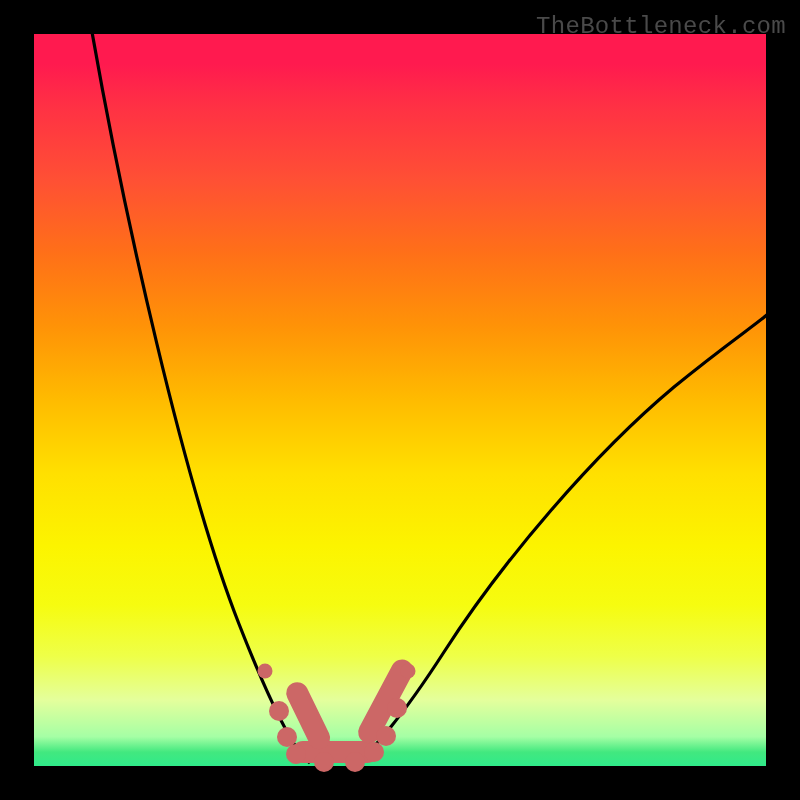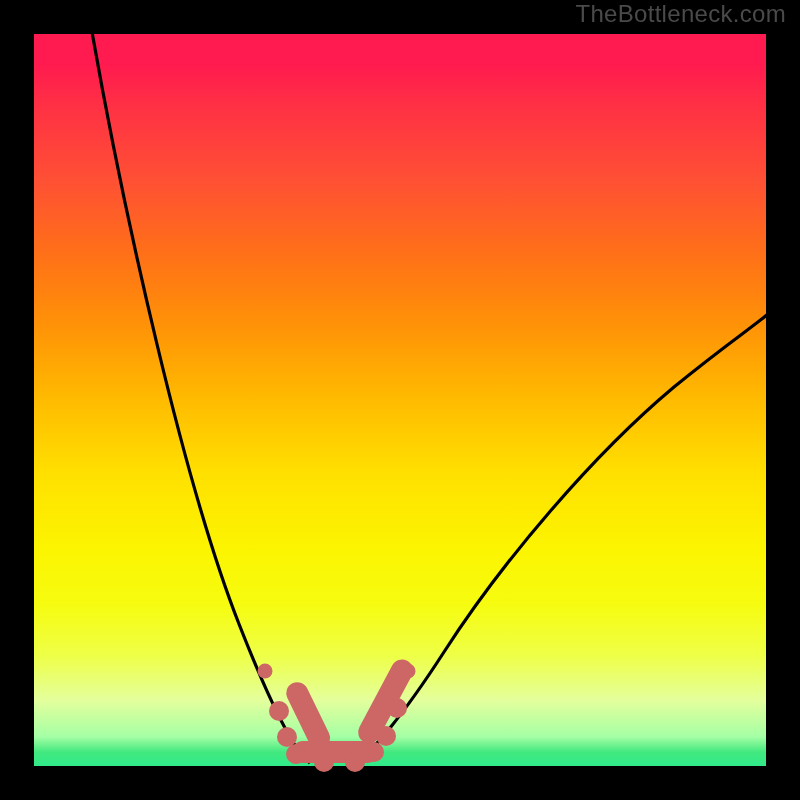--- a/index.html
+++ b/index.html
@@ -45,26 +45,26 @@
         #eeff48 85%,
         #e4ff9c 91%,
         #a5ffa5 96%,
         #42e87f 98.1%,
         #30ea8a 100%
       );
     }
 
     .watermark {
       position: absolute;
-      top: 0;
+      top: 13px;
       right: 14px;
       color: #4a4a4a;
       font-size: 24px;
       font-weight: 500;
-      font-family: Liberation Sans, sans-serif;
+      font-family: Liberation Mono, monospace;
       letter-spacing: 0.3px;
     }
 
     .curves {
       position: absolute;
       top: 34px;
       left: 34px;
       width: 732px;
       height: 732px;
       pointer-events: none;

